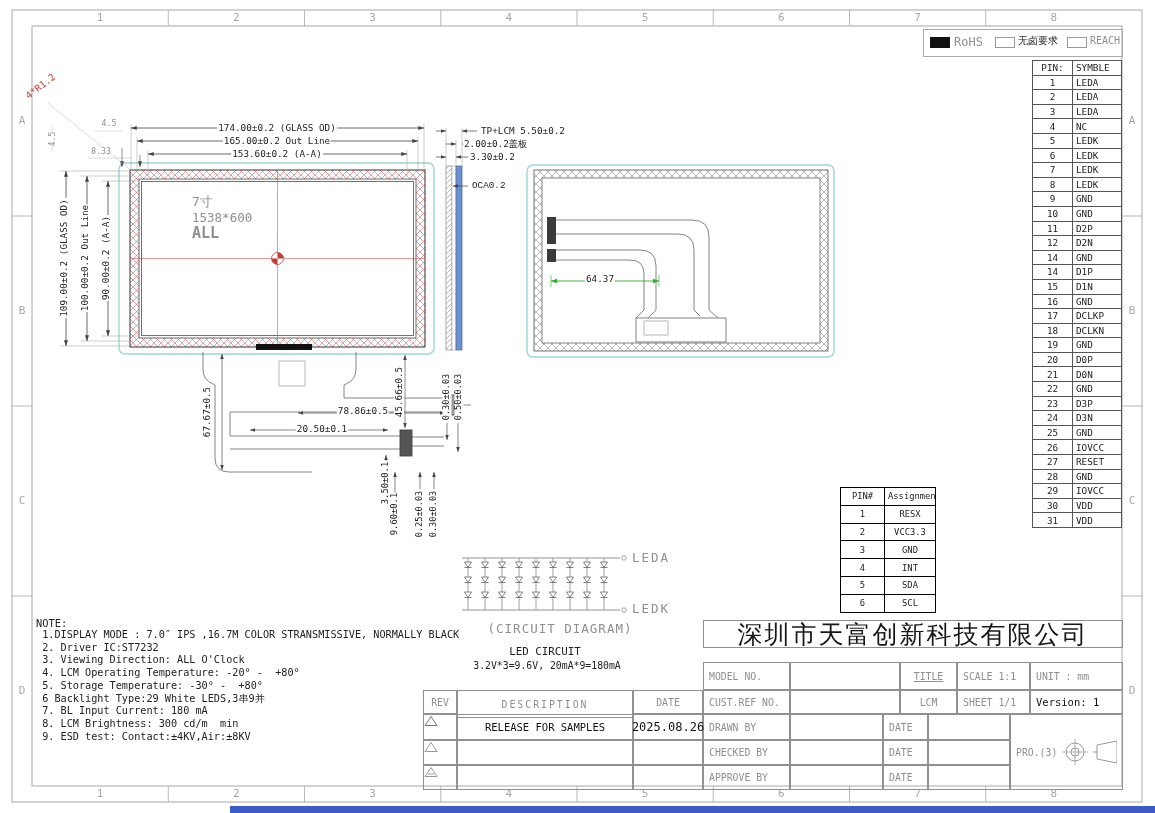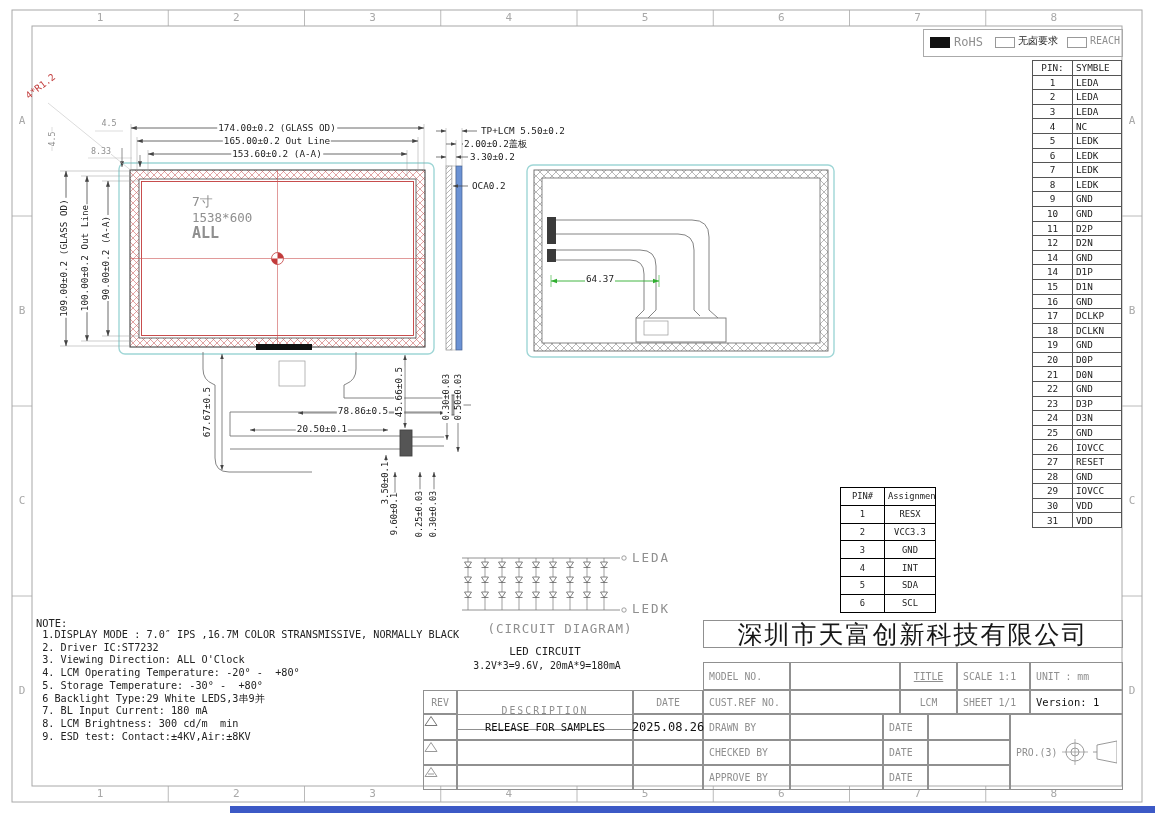--- a/index.html
+++ b/index.html
@@ -420,21 +420,21 @@
   <div class="lbl sm cx" style="left:109px;top:119px;">4.5</div>
   <div class="lbl sm rot" style="left:52px;top:139px;">4.5</div>
   <div class="lbl sm cx" style="left:101px;top:147px;">8.33</div>
   <div class="lbl gray" style="left:192px;top:195px;font-size:13px;">7寸</div>
   <div class="lbl gray" style="left:192px;top:211px;font-size:12.5px;">1538*600</div>
   <div class="lbl gray" style="left:192px;top:226px;font-size:15px;font-weight:bold;">ALL</div>
 
   <div class="lbl dim" style="left:480px;top:126px;">TP+LCM 5.50±0.2</div>
   <div class="lbl dim" style="left:463px;top:139px;">2.00±0.2盖板</div>
   <div class="lbl dim" style="left:469px;top:152px;">3.30±0.2</div>
-  <div class="lbl dim" style="left:471px;top:181px;">OCA0.2</div>
+  <div class="lbl dim" style="left:471px;top:181px;font-family:Liberation Mono, monospace;">OCA0.2</div>
 
   <div class="lbl dim rot" style="left:207px;top:412px;">67.67±0.5</div>
   <div class="lbl dim cx" style="left:363px;top:406px;">78.86±0.5</div>
   <div class="lbl dim cx" style="left:322px;top:424px;">20.50±0.1</div>
   <div class="lbl dim rot" style="left:399px;top:392px;">45.66±0.5</div>
   <div class="lbl dim rot" style="left:447px;top:397px;font-size:8.6px;">0.30±0.03</div>
   <div class="lbl dim rot" style="left:459px;top:397px;font-size:8.6px;">0.50±0.03</div>
   <div class="lbl dim rot" style="left:386px;top:483px;font-size:8.8px;">3.50±0.1</div>
   <div class="lbl dim rot" style="left:395px;top:514px;font-size:8.8px;">9.60±0.1</div>
   <div class="lbl dim rot" style="left:420px;top:514px;font-size:8.6px;">0.25±0.03</div>
@@ -490,21 +490,21 @@
     <span>PRO.(3)</span>
     <svg width="62" height="34" style="position:static;margin-left:2px;">
       <circle cx="16" cy="17" r="9" fill="none" stroke="#8f8f8f" stroke-width="0.9"></circle>
       <circle cx="16" cy="17" r="4" fill="none" stroke="#8f8f8f" stroke-width="0.9"></circle>
       <path d="M3,17 H29 M16,4 V30" stroke="#8f8f8f" stroke-width="0.7"></path>
       <path d="M34,17 H38 M38,10 L58,6 V28 L38,24 Z" fill="none" stroke="#8f8f8f" stroke-width="0.9"></path>
     </svg>
   </div>
 
   <div class="cell ctr" style="left:423px;top:690px;width:34px;height:24px;">REV</div>
-  <div class="cell ctr" style="left:457px;top:690px;width:176px;height:40px;letter-spacing:2px;">DESCRIPTION</div>
+  <div class="cell ctr" style="left:457px;top:690px;width:176px;height:28px;letter-spacing:2px;">DESCRIPTION</div>
   <div class="cell ctr" style="left:633px;top:690px;width:70px;height:24px;">DATE</div>
   <div class="cell ctr" style="left:423px;top:714px;width:34px;height:26px;">
     <svg width="14" height="12">
         <path d="M7,1.5 L13,10.5 H1 Z" fill="none" stroke="#777" stroke-width="1"></path>
       </svg>
   </div>
   <div class="cell ctr dark" style="left:457px;top:714px;width:176px;height:26px;font-size:10.5px;">RELEASE FOR SAMPLES</div>
   <div class="cell ctr dark" style="left:633px;top:714px;width:70px;height:26px;font-size:12px;">2025.08.26</div>
   <div class="cell ctr" style="left:423px;top:740px;width:34px;height:25px;">
     <svg width="14" height="12">

